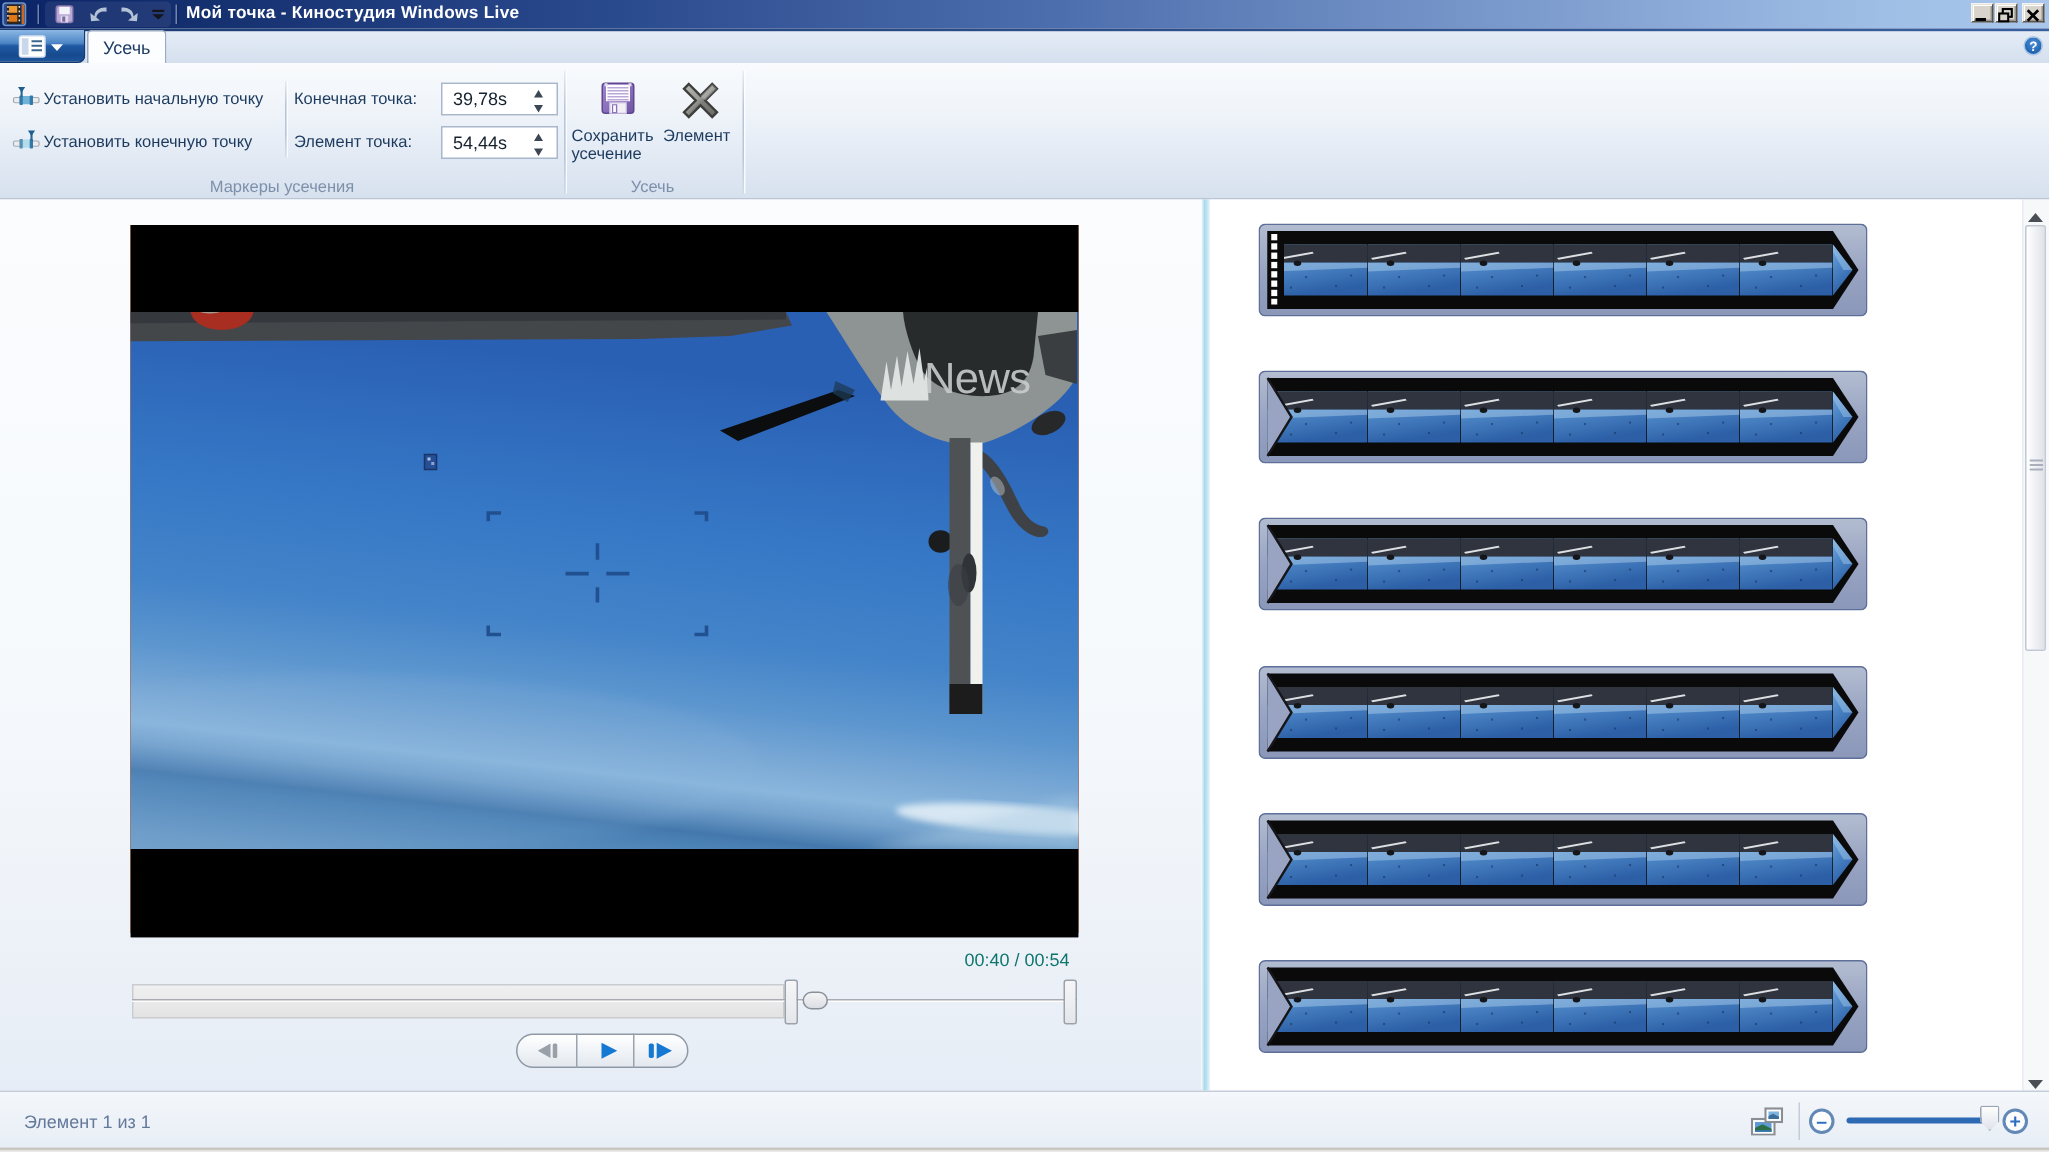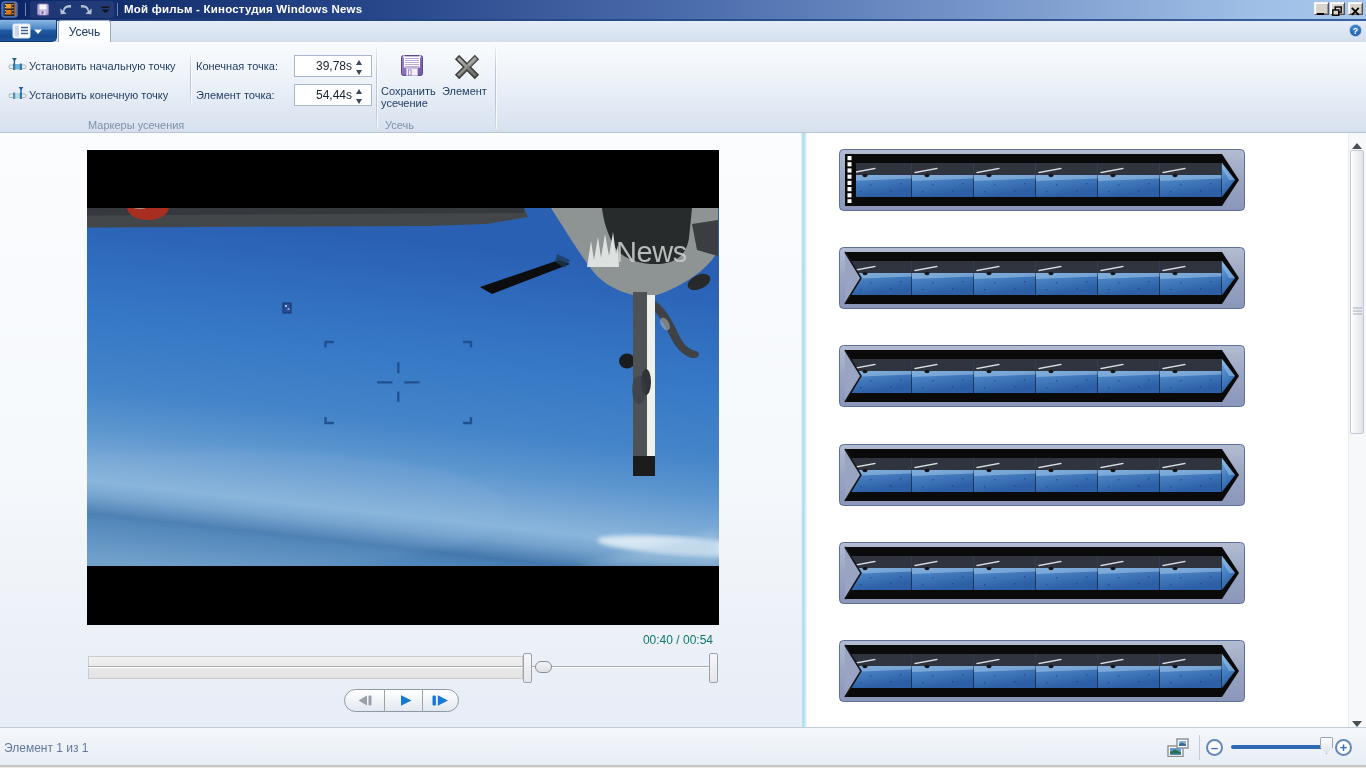--- a/index.html
+++ b/index.html
@@ -13,54 +13,54 @@
 .winbtn{top:2px;width:15px;height:13px;background:#d8d4cc;border:1px solid;border-color:#f4f2ee #565250 #565250 #f4f2ee;box-shadow:inset 1px 1px 0 #fff, inset -1px -1px 0 #9a968e;text-align:center}
 
 #tabrow{left:0;top:21px;width:1366px;height:21px;background:linear-gradient(180deg,#e4ecf6,#d4dfee)}
 #appbtn{left:0;top:20px;width:57px;height:22px;border-radius:0 0 5px 0;background:linear-gradient(180deg,#8cb8e4 0%,#4c85c6 42%,#1f5aa4 50%,#174a8e 80%,#1d549c 100%);border-right:1px solid #123a6e;border-bottom:1px solid #123a6e}
 #tab{left:58px;top:20px;width:53px;height:23px;background:#fcfdfe;border:1px solid #9aaac2;border-bottom:none;border-radius:3px 3px 0 0;text-align:center;font-size:12px;color:#1e3c64;line-height:22px}
 #helpbtn{left:1349px;top:24px;width:13px;height:13px;border-radius:50%;background:radial-gradient(circle at 50% 35%,#4a90dc,#2060ac 75%,#1a55a0);border:1px solid #a8c6e4;color:#fff;font-size:9px;font-weight:bold;text-align:center;line-height:12px}
 
 #ribbon{left:0;top:42px;width:1366px;height:91px;background:linear-gradient(180deg,#f9fbfd 0%,#eef3f9 40%,#e0e8f3 75%,#d7e1ee 100%);border-bottom:1px solid #b9c5d6}
 .rsep{width:1px;background:linear-gradient(180deg,rgba(170,185,205,.2),#b9c6d8 30%,#b9c6d8 70%,rgba(170,185,205,.2));box-shadow:1px 0 0 rgba(255,255,255,.8)}
 .rtext{font-size:11px;color:#1c3a5e;white-space:nowrap}
-.glabel{font-size:11px;color:#7d90ab;text-align:left}
-.spin{width:78px;height:22px;background:#fff;border:1px solid #a9b7cc;font-size:12px;color:#16222e;line-height:20px;padding-left:21px}
+.glabel{font-size:11px;color:#7d90ab;text-align:center}
+.spin{width:78px;height:22px;background:#fff;border:1px solid #a9b7cc;font-size:12px;color:#16222e;line-height:20px;padding-left:7px}
 .spinar{width:0;height:0;border-left:3.5px solid transparent;border-right:3.5px solid transparent}
 .btnlbl{font-size:11px;color:#1c3a5e;line-height:12px}
 
 #leftpane{left:0;top:133px;width:801px;height:594px;background:linear-gradient(180deg,#fafcfe 0%,#f6f9fc 55%,#e7edf6 100%)}
 #splitter{left:801px;top:133px;width:6px;height:594px;background:linear-gradient(90deg,#eef7fa,#a9d9ec 35%,#c9e8f3 70%,#f6fbfd)}
 #rightpane{left:807px;top:133px;width:541px;height:594px;background:#fff}
 #video{left:87px;top:150px;width:632px;height:472px;background:#c2410c}
 #timetxt{left:513px;top:633px;width:200px;text-align:right;font-size:12px;color:#0f766e}
 #trimblock{left:88px;top:656px;width:435px;height:23px;background:linear-gradient(180deg,#f0f0f0,#e3e3e3);border:1px solid #c9cbce}
 #groove{left:88px;top:666px;width:630px;height:2px;background:#a8acb2;border-bottom:1px solid #fdfdfd}
 .thandle{top:653px;width:9px;height:30px;background:linear-gradient(180deg,#f6f6f8,#e4e6ea);border:1px solid #9ca2ac;border-radius:2px}
 #playhead{left:535px;top:661px;width:17px;height:12px;border-radius:6px;background:linear-gradient(180deg,#f4f4f6,#dcdee4);border:1px solid #8a9098}
 #pill{left:344px;top:689px;width:115px;height:23px;border:1px solid #8f99a6;border-radius:12px;background:linear-gradient(180deg,#ffffff 0%,#f2f5f8 45%,#e2e8ee 100%)}
 .pillsep{top:689px;width:1px;height:23px;background:#9aa2ae}
 
 #sbar{left:1348px;top:133px;width:18px;height:594px;background:#f6f8fa;border-left:1px solid #e8ecf0}
 #sthumb{left:1350px;top:150px;width:14px;height:284px;background:linear-gradient(90deg,#ffffff,#f0f1f4 50%,#dfe2e8);border:1px solid #c2c8d4;border-radius:2px}
 
 #statusbar{left:0;top:727px;width:1366px;height:41px;background:linear-gradient(180deg,#f4f7fb,#e6edf5);border-top:1px solid #c3ccd9}
-#stattxt{left:4px;top:741px;font-size:12px;color:#64799a}
+#stattxt{left:16px;top:741px;font-size:12px;color:#64799a}
 .zbtn{top:739px;width:17px;height:17px;border-radius:50%;background:#fdfdfe;border:2px solid #6288b6;color:#2e6fc0;text-align:center;font-weight:bold;font-size:13px;line-height:13px}
 #ztrack{left:1231px;top:745px;width:101px;height:4px;background:#2e6ab4;border-radius:2px}
 #zthumb{left:1320px;top:737px;width:13px;height:17px;background:linear-gradient(180deg,#fdfdfd,#dfe3ea);border:1px solid #9aa6b6;clip-path:polygon(8% 0,92% 0,100% 8%,100% 62%,50% 100%,0 62%,0 8%)}
 #ssep{left:1199px;top:735px;width:1px;height:25px;background:#c4ccd8}
 .strip{left:839px;width:406px;height:62px}
 </style></head>
 <body>
 <div id="page">
 
 <div class="abs" id="titlebar"></div>
 <div class="abs" id="navyline"></div>
-<div class="abs" id="title-text">Мой фильм - Киностудия Windows News</div>
+<div class="abs" id="title-text">Мой точка - Киностудия Windows Live</div>
 <div class="abs tsep" style="left:25px"></div>
 <div class="abs tsep" style="left:117px"></div>
 <div class="abs" id="qaticons" style="left:0;top:0"><svg width="120" height="19">
 <rect x="30" y="1" width="84" height="17" rx="3" fill="rgba(255,255,255,0.07)"></rect>
 <rect x="2" y="2" width="15" height="15" rx="2" fill="rgba(70,110,180,0.55)" stroke="#6f94c8" stroke-width="1"></rect>
 <rect x="4.5" y="3" width="9.5" height="13" fill="#2a2420"></rect>
 <rect x="6" y="4" width="5.5" height="4.5" fill="#f09830"></rect>
 <rect x="6" y="10" width="5.5" height="4.5" fill="#e07818"></rect>
 <g fill="#e8e4da">
           <rect x="4.8" y="4" width="1" height="1.2"></rect>

